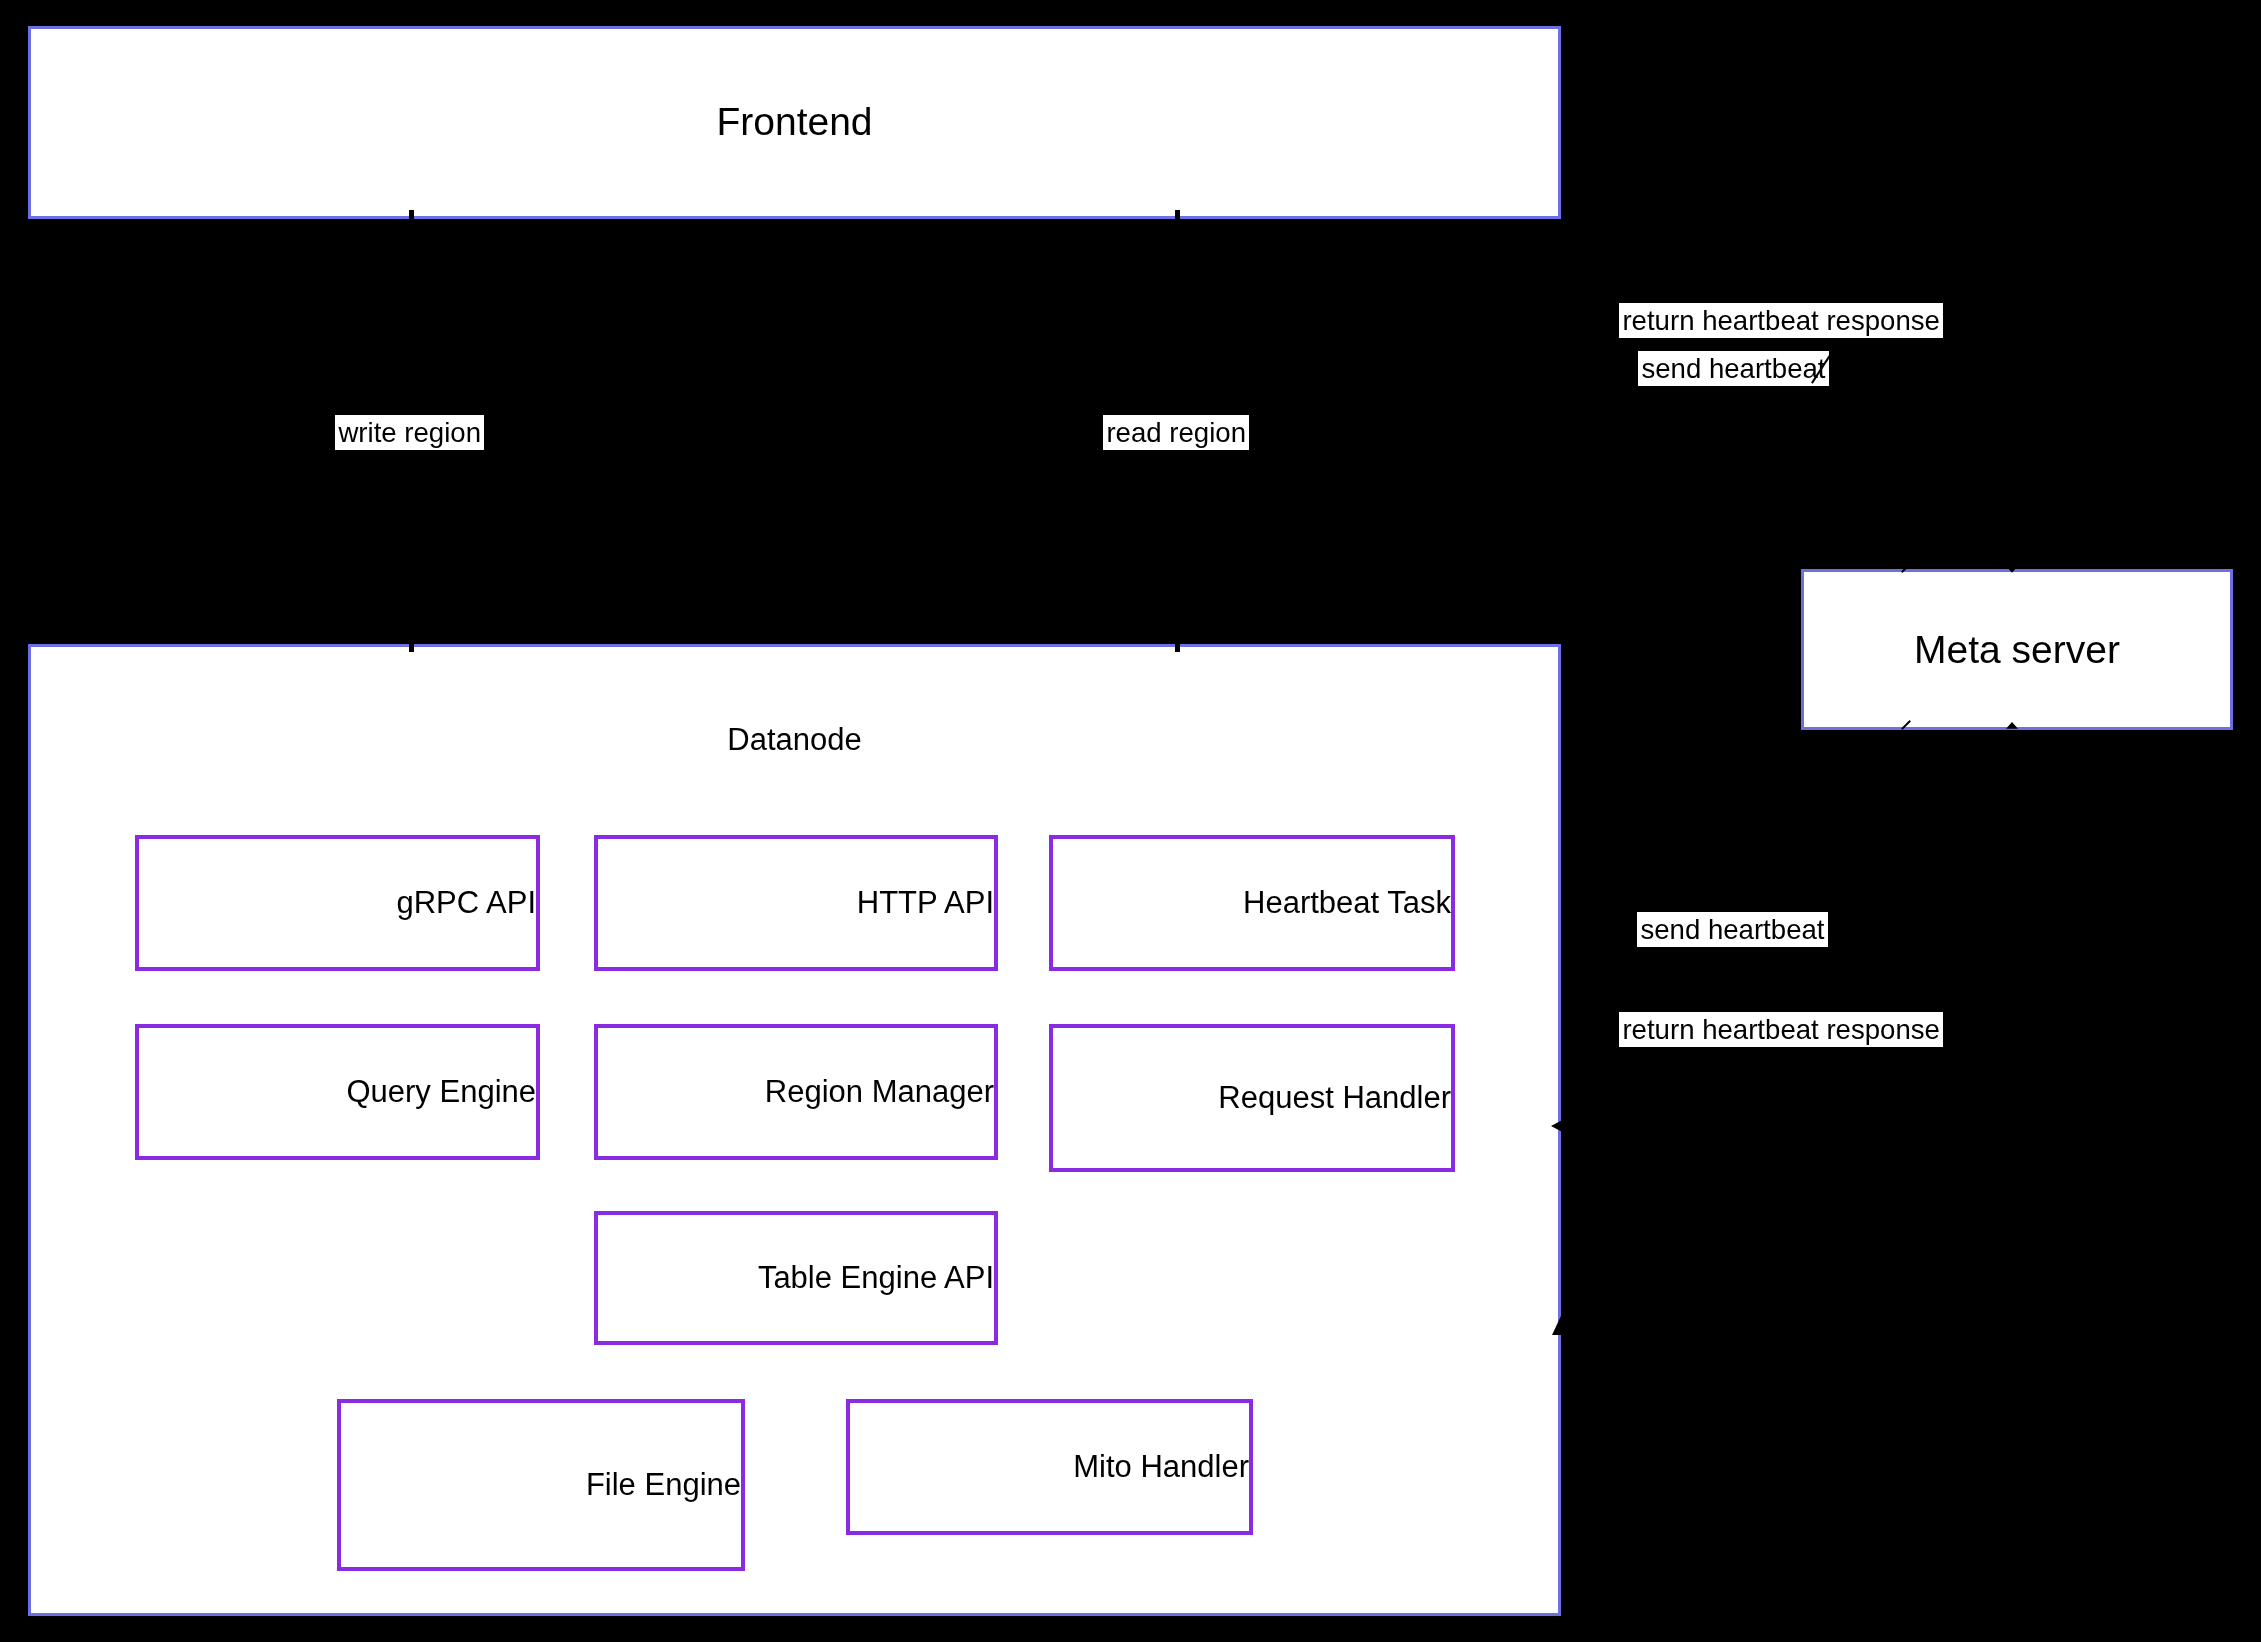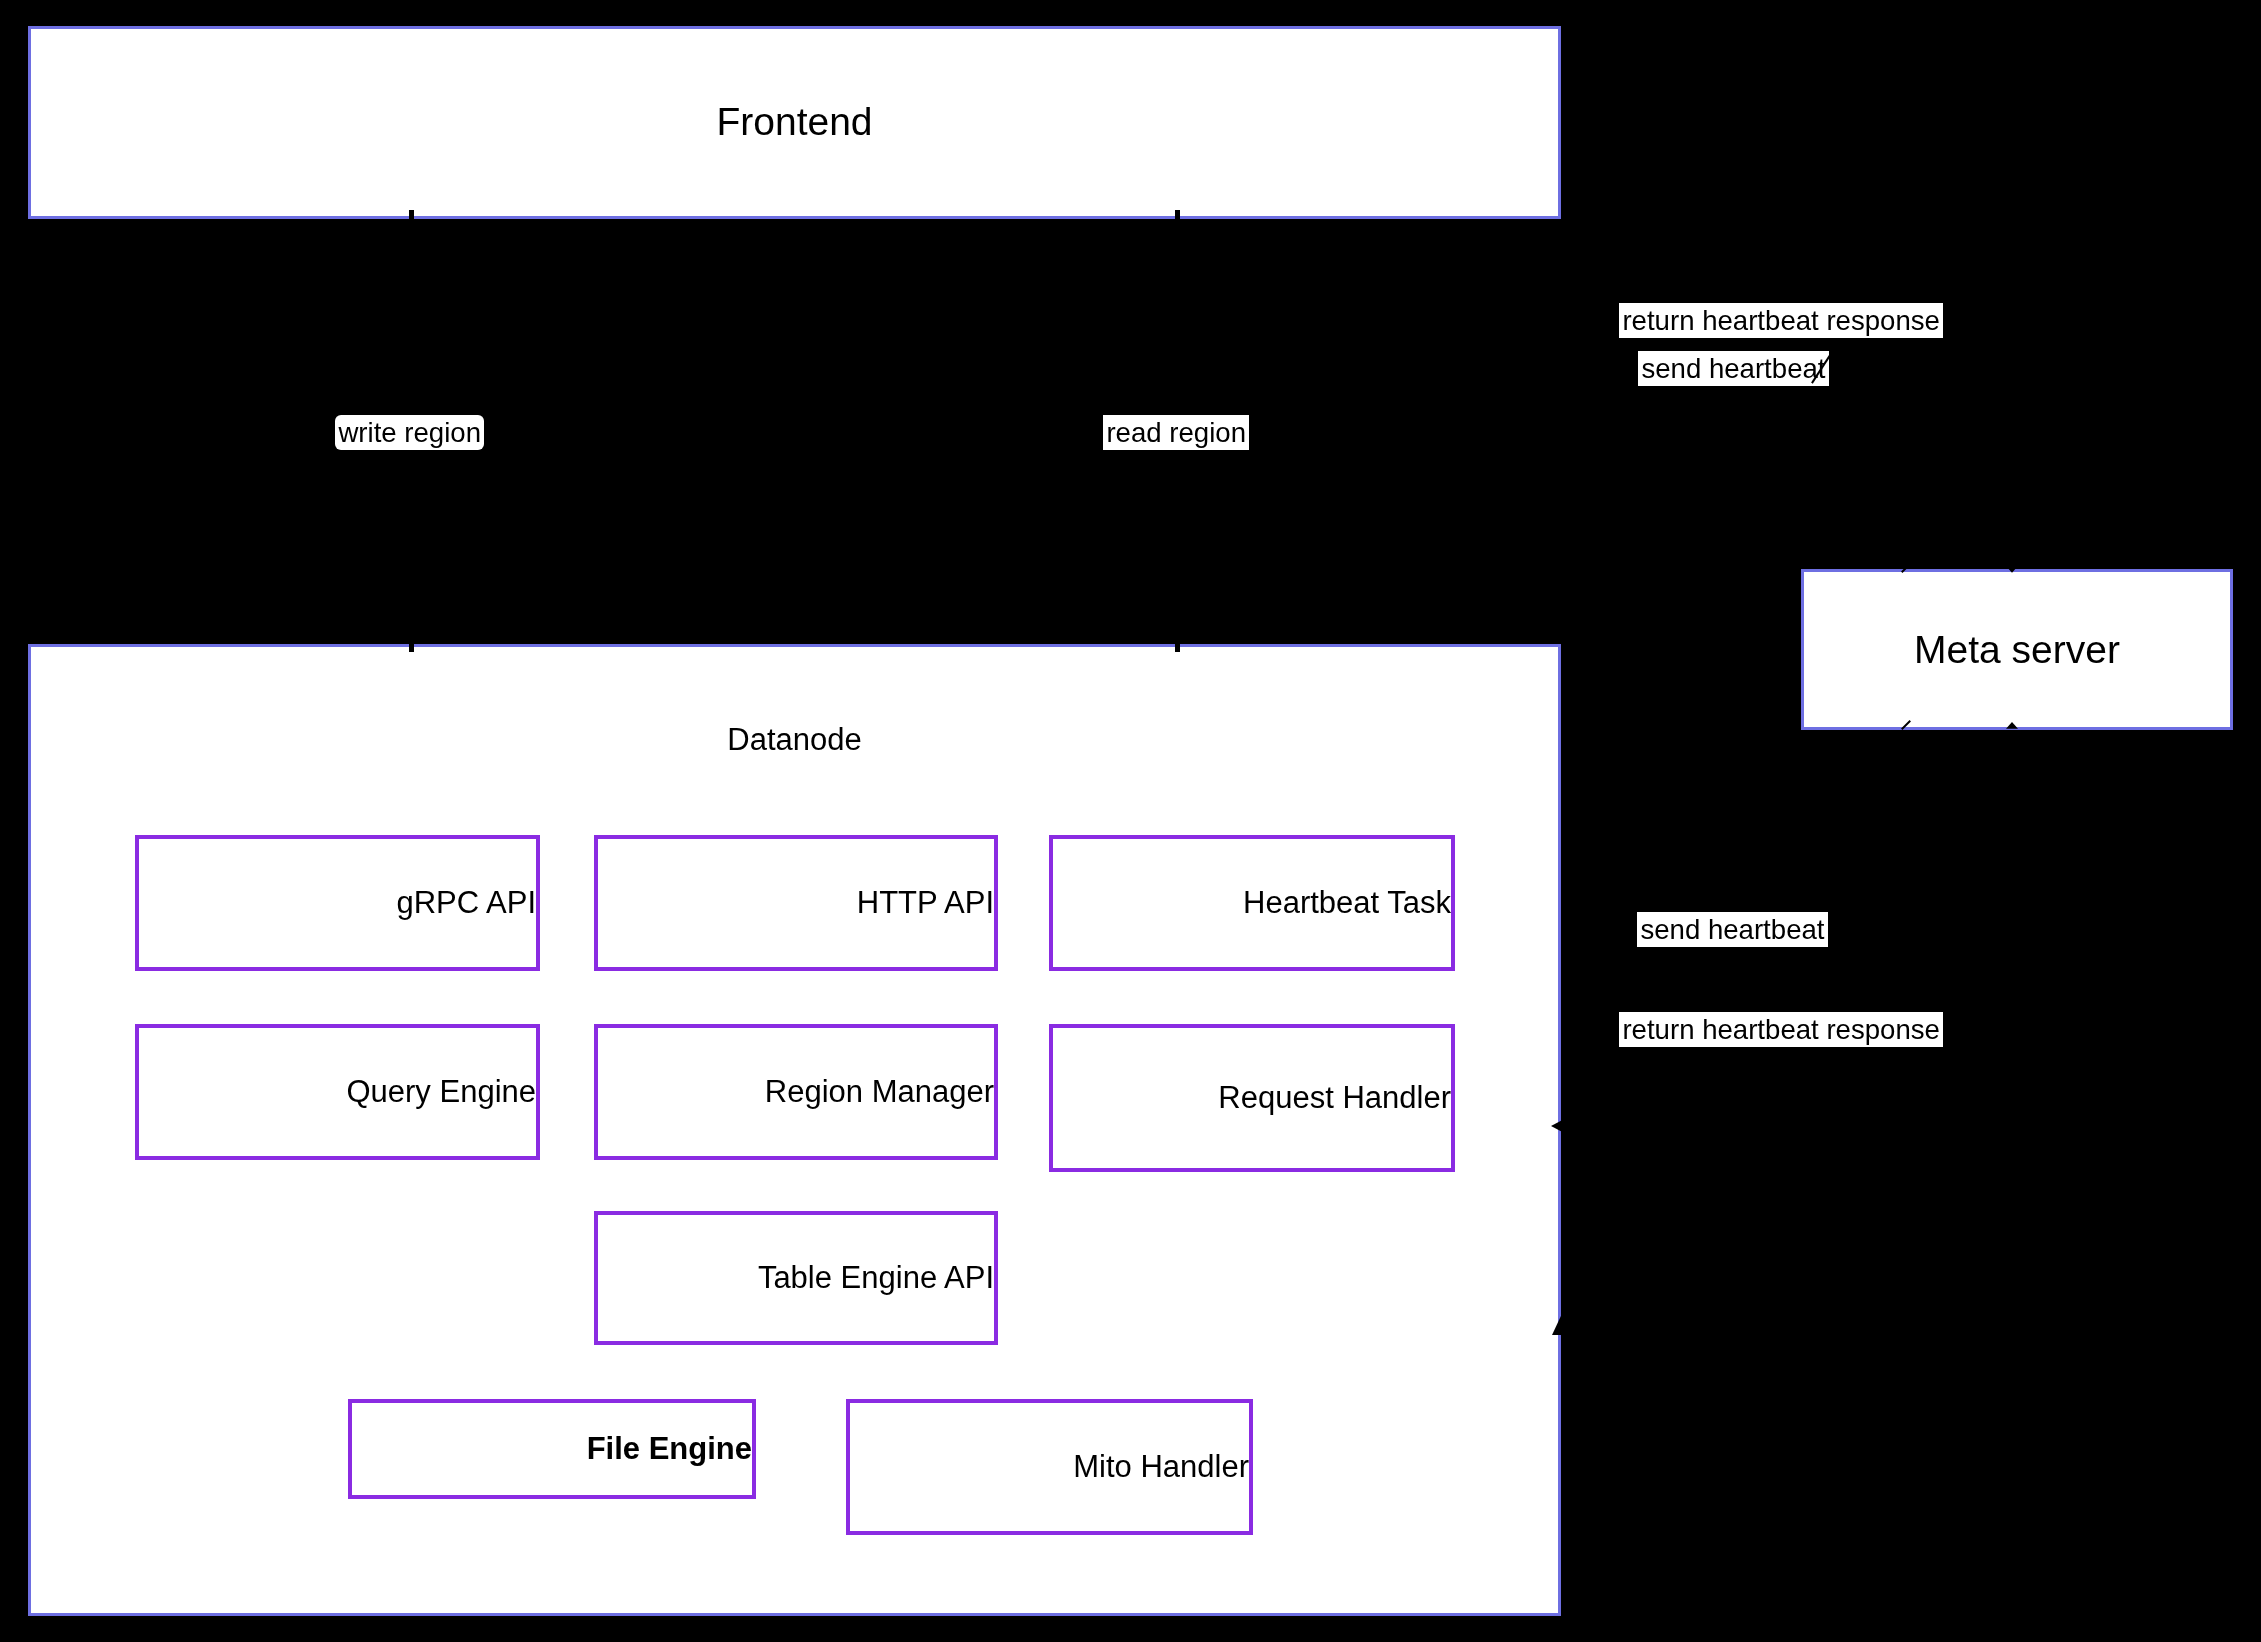--- a/index.html
+++ b/index.html
@@ -90,30 +90,30 @@
     <span class="title">Region Manager</span>
   </div>
   <div class="innerbox" style="left:1049px;top:1024px;width:406px;height:148px;">
     <span class="title">Request Handler</span>
   </div>
 
   <div class="innerbox" style="left:594px;top:1211px;width:404px;height:134px;">
     <span class="title">Table Engine API</span>
   </div>
 
-  <div class="innerbox" style="left:348px;top:1399px;width:408px;height:100px;font-weight:bold;">
+  <div class="innerbox" style="left:337px;top:1399px;width:408px;height:172px;">
     <span class="title">File Engine</span>
   </div>
   <div class="innerbox" style="left:846px;top:1399px;width:407px;height:136px;">
     <span class="title">Mito Handler</span>
   </div>
 
   <div class="edge-label" style="left:1619px;top:303px;">return heartbeat response</div>
   <div class="edge-label" style="left:1638px;top:351px;">send heartbeat</div>
-  <div class="edge-label" style="left:335px;top:415px;border-radius:6px;">write region</div>
+  <div class="edge-label" style="left:335px;top:415px;">write region</div>
   <div class="edge-label" style="left:1103px;top:415px;">read region</div>
   <div class="edge-label" style="left:1637px;top:912px;">send heartbeat</div>
   <div class="edge-label" style="left:1619px;top:1012px;">return heartbeat response</div>
 
   <div class="mark tick-v" style="left:409px;top:210px;"></div>
   <div class="mark tick-v" style="left:1175px;top:210px;"></div>
   <div class="mark tick-v" style="left:409px;top:639px;"></div>
   <div class="mark tick-v" style="left:1175px;top:639px;"></div>
 
   <div class="mark tick-diag" style="left:1905px;top:562px;"></div>

